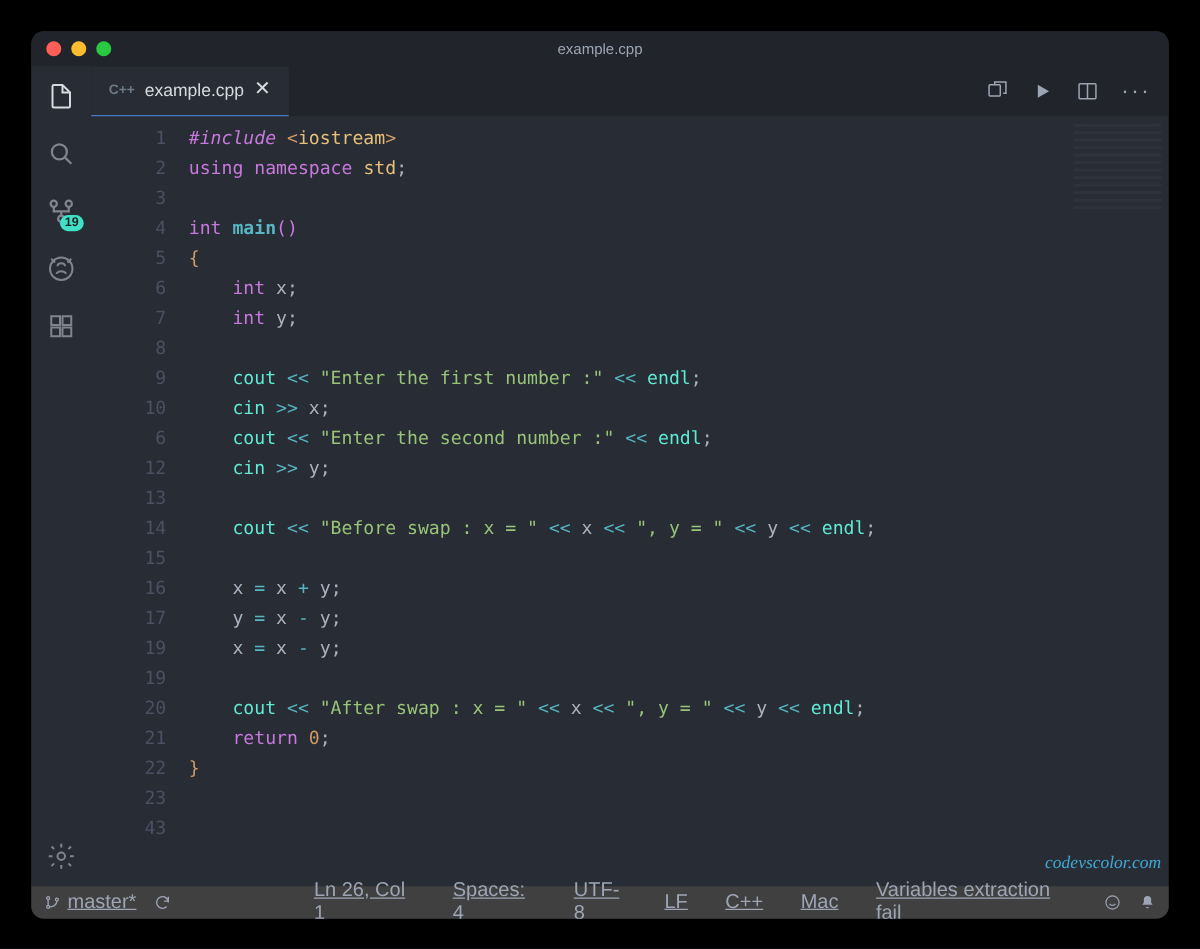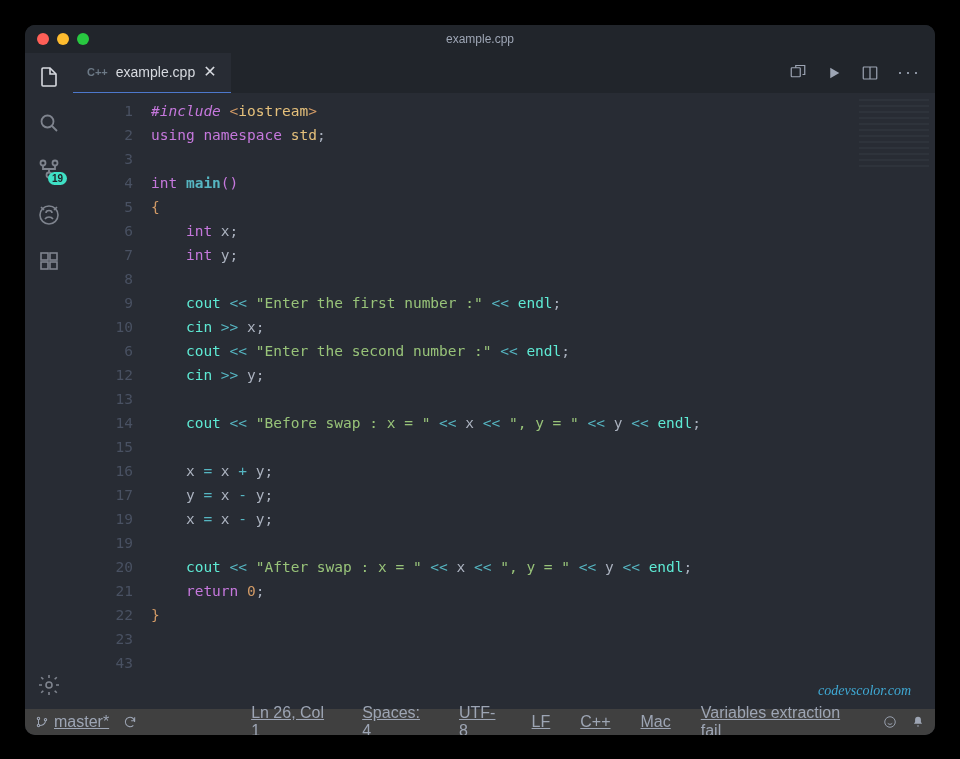--- a/index.html
+++ b/index.html
@@ -95,21 +95,21 @@
   }
   .code { flex: 1; padding: 6px 0; color: #abb2bf; white-space: pre; }
   .ln { height: 24px; }
   .minimap {
     position: absolute; top: 6px; right: 6px;
     width: 70px; height: 70px;
     background: linear-gradient(#42474f 0 2px, transparent 2px) 0 0/100% 6px;
     opacity: 0.25;
   }
   .watermark {
-    position: absolute; bottom: 6px; right: 24px;
+    position: absolute; bottom: 6px; right: 6px;
     color: #3fa9d4; font-style: italic; font-size: 14px;
     font-family: cursive;
   }
   .statusbar {
     height: 26px; background: #404040;
     display: flex; align-items: center;
     color: #9da5b4; font-size: 16px;
     padding: 0 10px; gap: 14px; text-decoration: underline;
   }
   .statusbar .spacer { flex: 1; }

